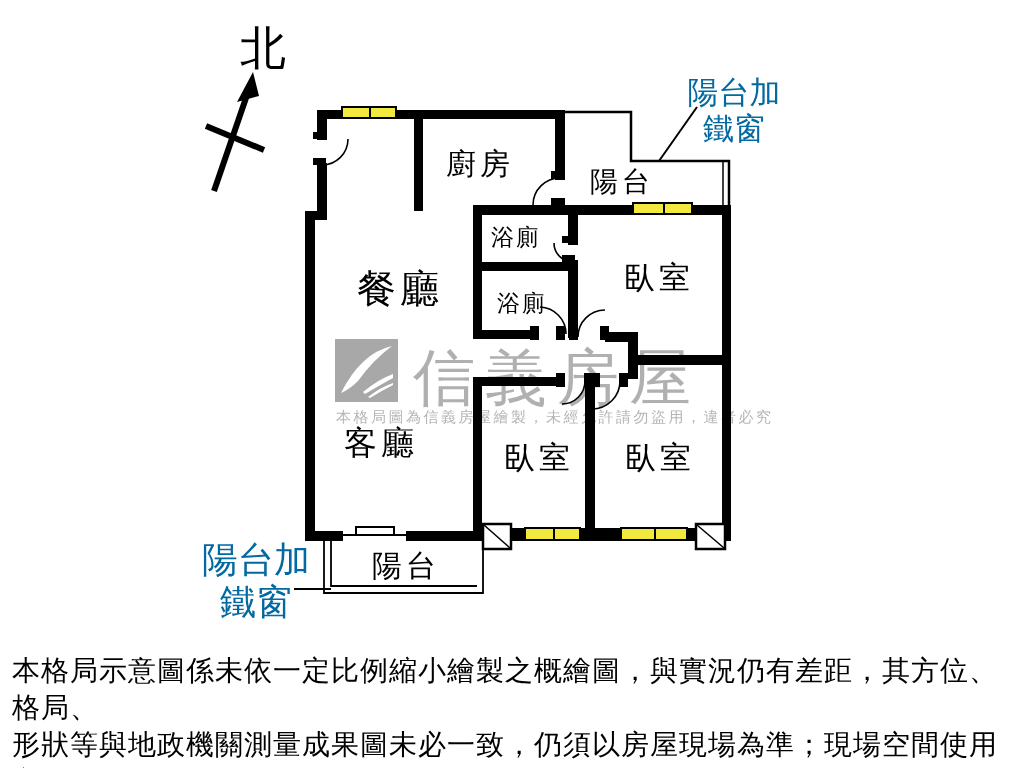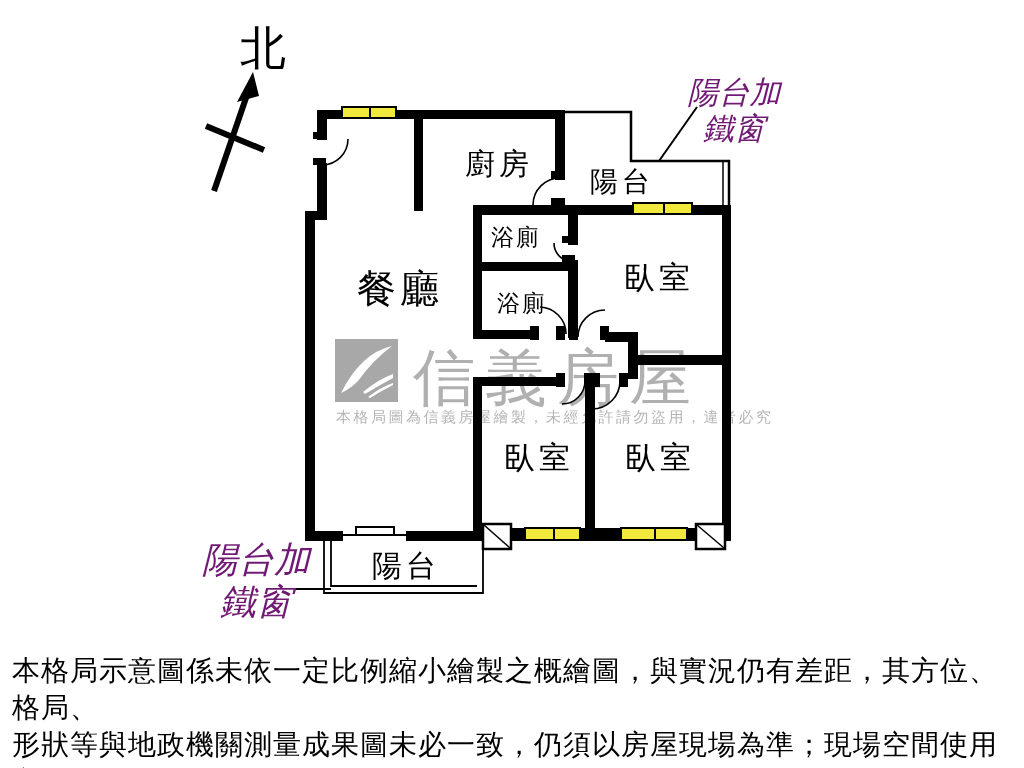--- a/index.html
+++ b/index.html
@@ -7,21 +7,21 @@
           font-family:"DejaVu Serif","Liberation Serif",serif;}
   
   .wall,.tick{position:absolute;background:var(--wall-color,#000);z-index:2;}
   .tick{z-index:3;}
   
   .window{position:absolute;height:13px;background:var(--window-fill,#f2e93e);
           border:2px solid #000;box-sizing:border-box;z-index:3;}
   .window .mid{position:absolute;left:50%;top:0;width:2px;height:100%;background:#000;}
   
   .rlabel{position:absolute;color:#000;white-space:nowrap;z-index:5;letter-spacing:4px;}
-  .ann{position:absolute;color:#701a75;text-align:center;z-index:5;white-space:nowrap;font-style:italic;}
+  .ann{position:absolute;color:#0369a1;text-align:center;z-index:5;white-space:nowrap;}
   
   .wm-logo{position:absolute;left:335px;top:339px;width:63px;height:63px;z-index:1;}
   .wm-brand{position:absolute;left:413px;top:336px;font-size:62px;letter-spacing:10px;
             color:var(--wm-gray,#b0b0b0);z-index:1;white-space:nowrap;}
   .wm-notice{position:absolute;left:336px;top:408px;font-size:15px;letter-spacing:2.5px;
              color:#b5b5b5;z-index:1;white-space:nowrap;}
   
   .overlay{position:absolute;left:0;top:0;z-index:4;pointer-events:none;}
   
   .disclaimer{position:absolute;left:12px;top:652px;width:1004px;font-size:28px;
@@ -127,26 +127,27 @@
       <rect x="483" y="524" width="28" height="25" fill="#fff" stroke="#000" stroke-width="2.5"></rect>
       <line x1="484" y1="525" x2="510" y2="548" stroke="#000" stroke-width="1.5"></line>
     </g>
     <g>
       <rect x="696" y="524" width="29" height="25" fill="#fff" stroke="#000" stroke-width="2.5"></rect>
       <line x1="697" y1="525" x2="724" y2="548" stroke="#000" stroke-width="1.5"></line>
     </g>
   </svg>
 
   <div class="north-label">北</div>
-  <div class="rlabel" style="left:465px;top:144px;font-size:30px">廚房</div>
+  <div class="rlabel" style="left:446px;top:144px;font-size:30px">廚房</div>
   <div class="rlabel" style="left:590px;top:163px;font-size:28px">陽台</div>
   <div class="rlabel" style="left:357px;top:262px;font-size:39px">餐廳</div>
   <div class="rlabel" style="left:491px;top:222px;font-size:23px;letter-spacing:2px">浴廁</div>
   <div class="rlabel" style="left:497px;top:288px;font-size:23px;letter-spacing:2px">浴廁</div>
   <div class="rlabel" style="left:624px;top:257px;font-size:31px">臥室</div>
+  <div class="rlabel" style="left:344px;top:421px;font-size:33px">客廳</div>
   <div class="rlabel" style="left:504px;top:437px;font-size:31px">臥室</div>
   <div class="rlabel" style="left:625px;top:437px;font-size:31px">臥室</div>
   <div class="rlabel" style="left:372px;top:546px;font-size:30px">陽台</div>
 
   <div class="ann" style="left:672px;top:74px;width:124px;font-size:31px;line-height:36px">
     <span>陽台加</span><br>
     <span>鐵窗</span>
   </div>
   <div class="ann" style="left:190px;top:539px;width:132px;font-size:36px;line-height:42px">
     <span>陽台加</span><br>

